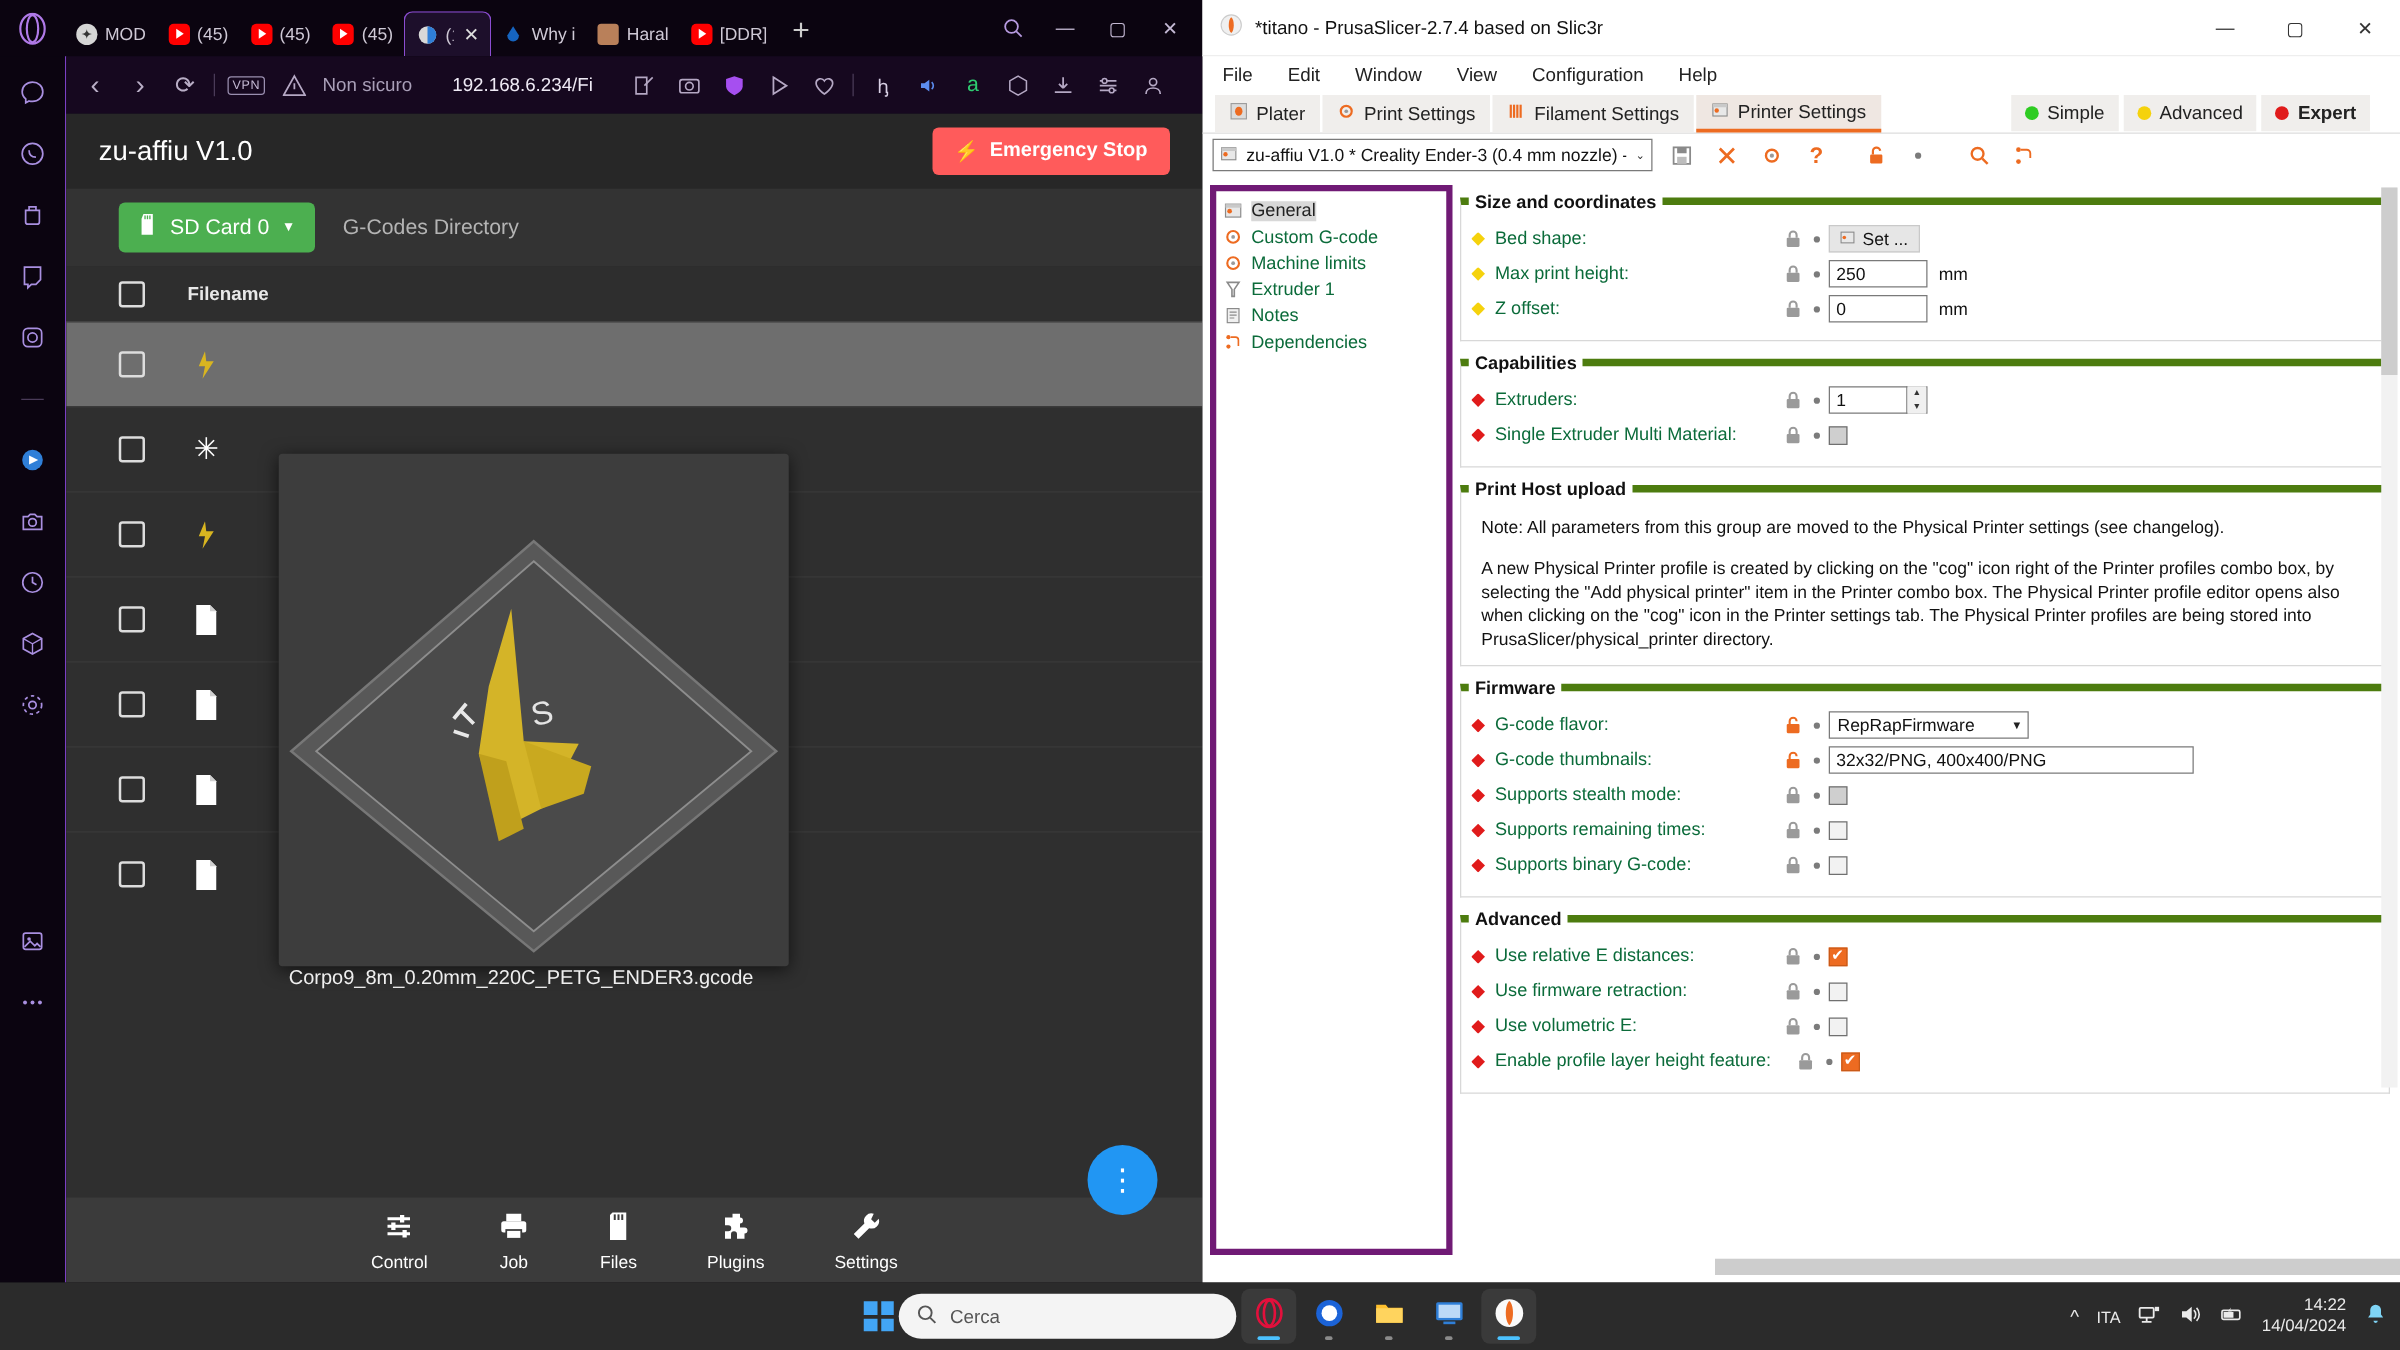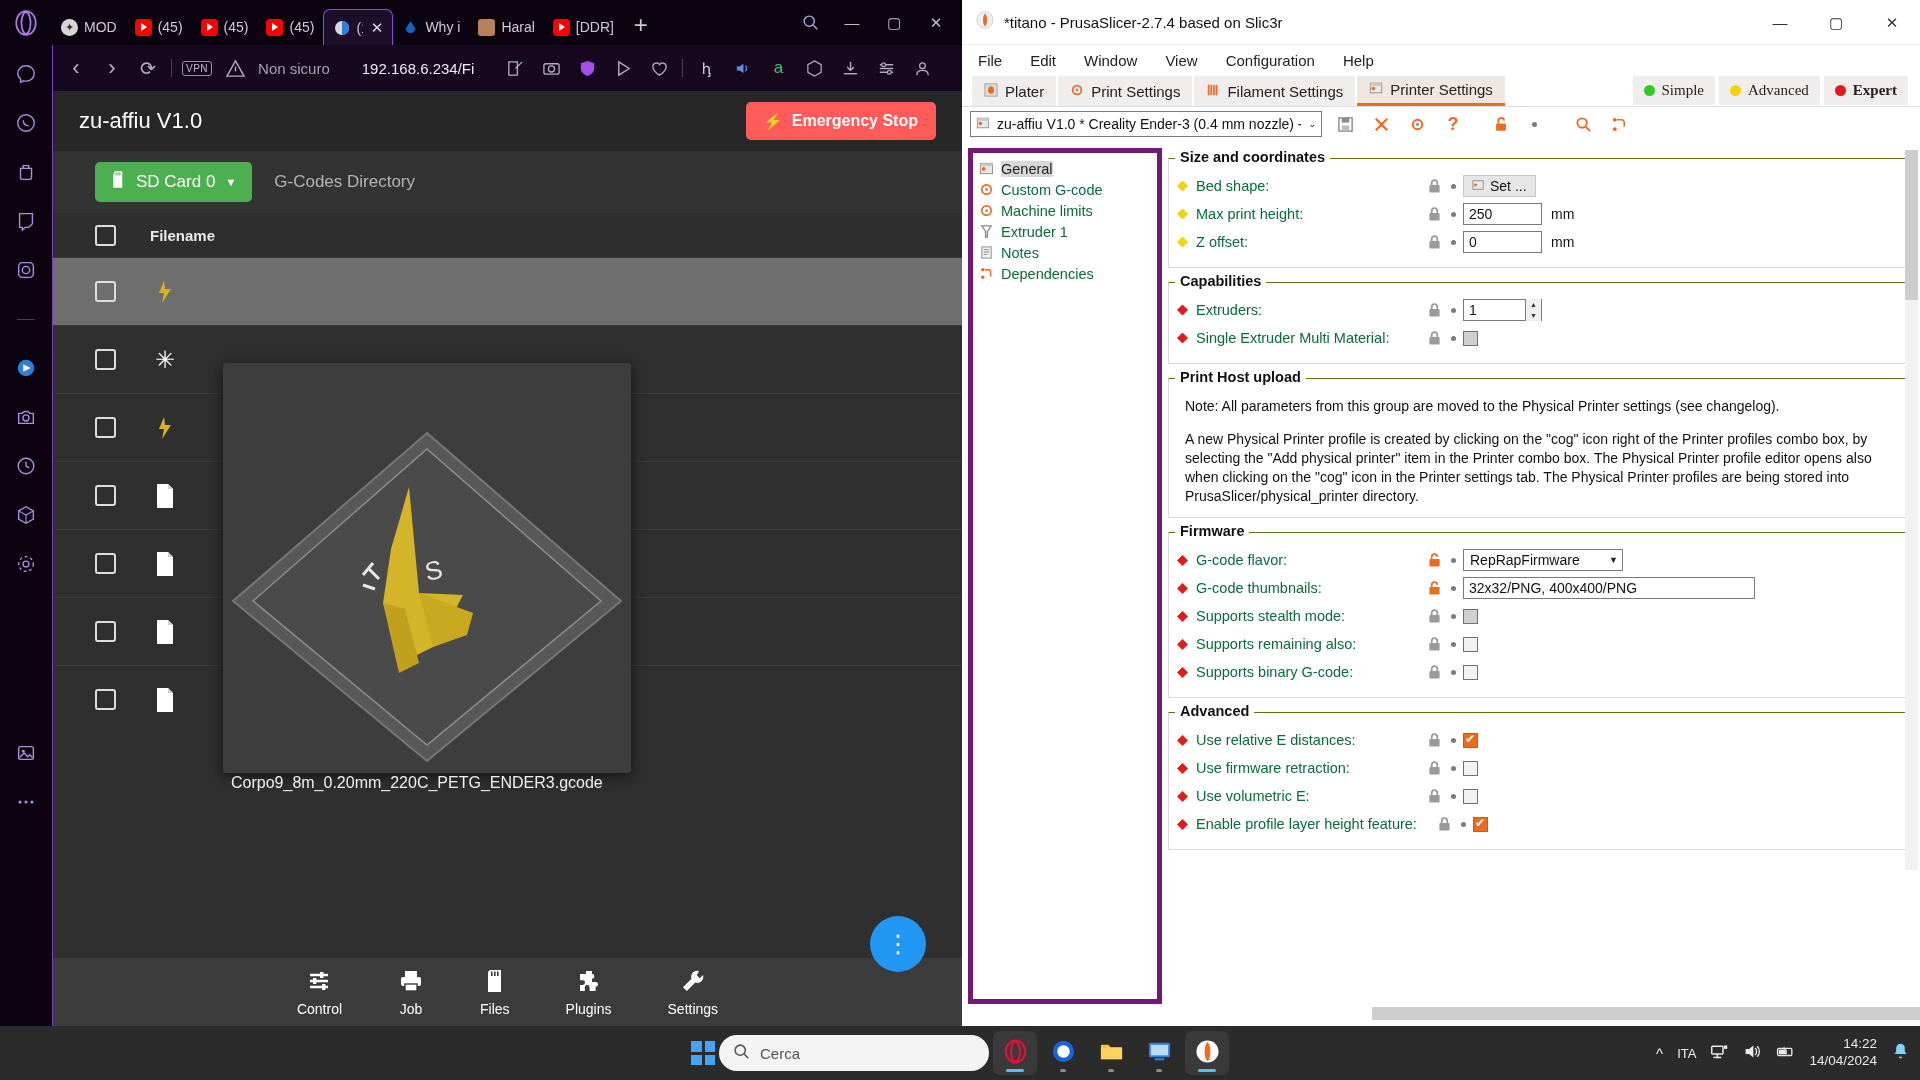--- a/index.html
+++ b/index.html
@@ -88,21 +88,21 @@
   .pr-wc { position:absolute; right:0; top:0; display:flex; }
   .pr-wc span { width:56px; height:45px; display:flex; align-items:center; justify-content:center;
     font-size:15px; color:#333; }
   .pr-menu { height:30px; display:flex; align-items:center; gap:28px; padding:0 16px;
     font-size:15px; color:#222; }
   .pr-tabs { height:32px; display:flex; align-items:flex-end; padding:0 10px; gap:2px;
     border-bottom:1px solid #ddd; position:relative; }
   .pr-tab { height:30px; display:flex; align-items:center; gap:7px; padding:0 12px;
     font-size:15px; color:#222; background:#f0eeec; }
   .pr-tab.active { background:#efe7e2; border-bottom:3px solid #ed6b21; }
-  .pr-modes { position:absolute; right:12px; bottom:1px; display:flex; gap:4px;font-family:Liberation Serif, serif; }
+  .pr-modes { position:absolute; right:24px; bottom:1px; display:flex; gap:4px; }
   .mode { height:29px; display:flex; align-items:center; gap:7px; padding:0 11px;
     font-size:15px; background:#f0eeec; color:#222; }
   .mode.on { font-weight:bold; }
   .dot { width:11px; height:11px; border-radius:50%; flex:none; }
 
   .pr-presetbar { height:34px; display:flex; align-items:center; gap:10px; padding:4px 8px; }
   .combo { flex:none; width:352px; height:26px; border:1px solid #7a7a7a; background:#fff;
     display:flex; align-items:center; gap:7px; padding:0 5px; font-size:14px; color:#111; }
   .combo .cv { flex:1; overflow:hidden; white-space:nowrap; }
   .pr-ico { width:26px; height:26px; display:flex; align-items:center; justify-content:center; }
@@ -112,21 +112,21 @@
     padding:5px 0 0 3px; }
   .tnode { display:flex; align-items:center; gap:7px; height:21px; font-size:14.5px; color:#0b6b3a; padding-left:3px;}
   .tnode.sel span.tl { background:#d8d8d8; }
   .tnode svg { width:15px; height:15px; flex:none; }
 
   .pr-panel { flex:1; overflow:hidden; position:relative; padding:0 8px 0 6px; }
   .grp { border:1px solid #d8d8d8; border-top:none; margin:0 0 14px 0; padding:8px 8px 10px 8px;
     position:relative; }
   .grp-title { position:absolute; top:-10px; left:6px; background:#fff; padding:0 5px;
     font-size:14.5px; font-weight:bold; color:#111; }
-  .grp-top { border-top:1px solid #4d7c0f; }
+  .grp-top { border-top:6px solid #4d7c0f; }
   .row { display:flex; align-items:center; height:26px; margin:2px 0; }
   .lbl { width:248px; display:flex; align-items:center; gap:8px; font-size:14.5px; color:#0b6b3a; }
   .bullet { width:11px; height:11px; flex:none; }
   .bullet.y { background:#f5d20c; clip-path:polygon(50% 0,100% 50%,50% 100%,0 50%); border-radius:2px;}
   .bullet.r { background:#e01b1b; clip-path:polygon(50% 0,100% 50%,50% 100%,0 50%); border-radius:2px;}
   .lock { width:18px; display:flex; justify-content:center; }
   .lock svg { width:13px; height:15px; }
   .greydot { width:20px; display:flex; justify-content:center; }
   .greydot i { width:5px; height:5px; border-radius:50%; background:#7b7b7b; display:block; }
   .fld { height:22px; border:1px solid #7a7a7a; background:#fff; font-size:14px; color:#111;
@@ -881,21 +881,21 @@
                 </svg>
               </span>
             <span class="greydot">
                 <i></i>
               </span>
             <span class="cbx" style="background:#cfcfcf"></span>
           </div>
           <div class="row">
             <span class="lbl">
               <i class="bullet r"></i>
-              <span>Supports remaining also:</span>
+              <span>Supports remaining times:</span>
             </span>
             <span class="lock">
                 <svg viewBox="0 0 14 16">
                   <rect x="1.5" y="6.5" width="11" height="8" rx="1" fill="#9a9a9a"></rect>
                   <path d="M4 6.5V4.2a3 3 0 0 1 6 0v2.3" fill="none" stroke="#9a9a9a" stroke-width="1.8"></path>
                 </svg>
               </span>
             <span class="greydot">
                 <i></i>
               </span>

